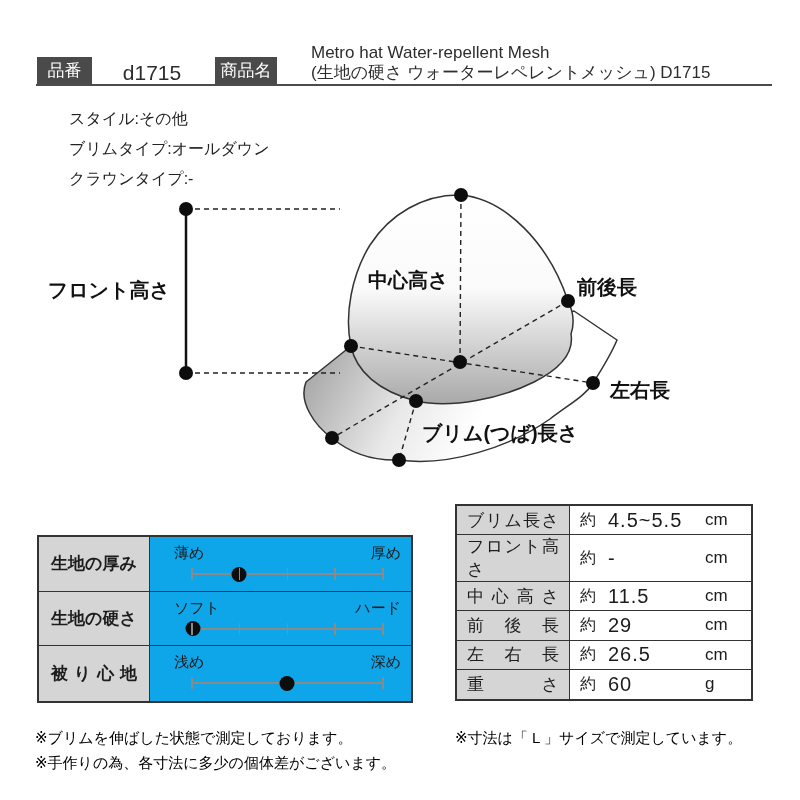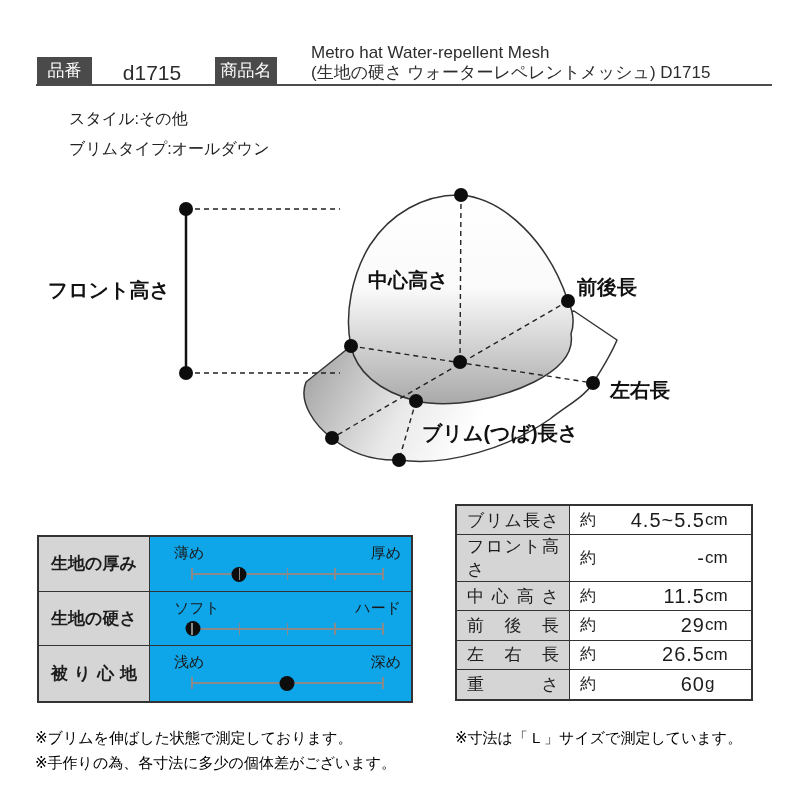--- a/index.html
+++ b/index.html
@@ -43,21 +43,21 @@
   
   #meas-table { left:455px; top:504px; width:298px; height:197px;
     border:2px solid #333; display:grid; grid-template-rows:repeat(6,1fr); }
   .mrow { display:grid; grid-template-columns:113px 1fr; border-bottom:1.5px solid #333; }
   .mrow:last-child { border-bottom:none; }
   .mlabel { background:#d5d5d5; border-right:1.5px solid #333; font-size:17px; font-weight:normal;
     display:flex; align-items:center; padding:0 10px; }
   .mlabel span { width:100%; text-align:justify; text-align-last:justify; }
   .mval { display:flex; align-items:center; background:#fff; }
   .approx { font-size:16px; padding-left:10px; width:38px; }
-  .val { flex:1; text-align:right; font-size:20px; letter-spacing:1px; }
+  .val { flex:1; text-align:left; font-size:20px; letter-spacing:1px; }
   .unit { width:46px; text-align:left; font-size:17px; }
 
   
   .footnote { font-size:15px; color:#000000; }
 </style>
 </head>
 <body>
 
 <div id="page">
 
@@ -69,20 +69,21 @@
     <span>商品名</span>
   </div>
   <div class="abs" id="prodname">
     <div>Metro hat Water-repellent Mesh</div>
     <div>(生地の硬さ ウォーターレペレントメッシュ) D1715</div>
   </div>
   <div class="abs" id="header-rule"></div>
 
   <div class="abs styleline" style="top:109px">スタイル:その他</div>
   <div class="abs styleline" style="top:139px">ブリムタイプ:オールダウン</div>
+  <div class="abs styleline" style="top:169px">クラウンタイプ:-</div>
 
   <svg id="diagram" class="abs" viewBox="0 0 800 800">
     <defs>
       <linearGradient id="crownGrad" x1="0" y1="0" x2="0" y2="1">
         <stop offset="0%" stop-color="#ffffff"></stop>
         <stop offset="45%" stop-color="#fafafa"></stop>
         <stop offset="100%" stop-color="#a9a9a9"></stop>
       </linearGradient>
       <linearGradient id="brimGrad" x1="0" y1="0" x2="1" y2="0.25">
         <stop offset="0%" stop-color="#939393"></stop>

